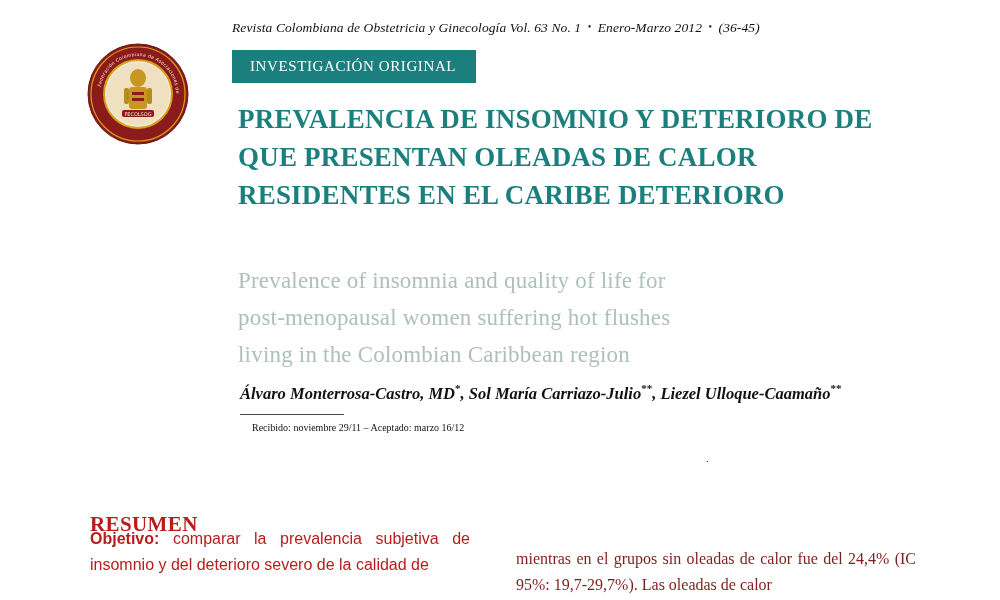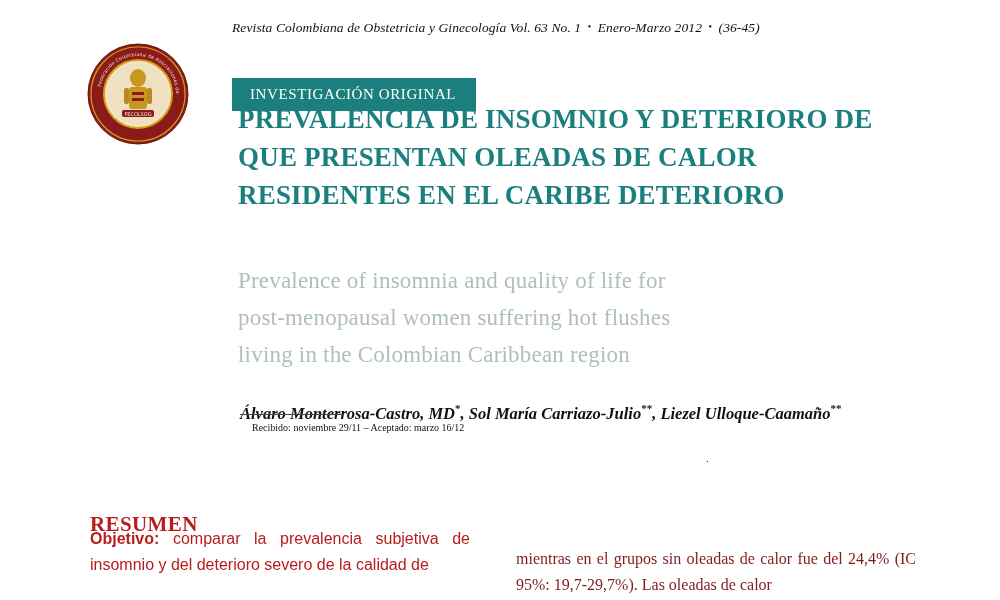--- a/index.html
+++ b/index.html
@@ -56,21 +56,20 @@
     left: 232px;
     top: 50px;
     background: #1a7f7d;
     color: #ffffff;
     padding: 8px 20px 8px 18px;
     font-family: "Liberation Serif", serif;
     font-size: 15px;
     letter-spacing: 0.6px;
     text-transform: uppercase;
     display: inline-block;
-    margin-top: 28px;
   }
 
   
   .title-es {
     position: absolute;
     left: 238px;
     top: 100px;
     width: 700px;
     color: #1a7f7d;
     font-family: "Liberation Serif", serif;
@@ -98,21 +97,20 @@
     position: absolute;
     left: 240px;
     top: 382px;
     width: 680px;
     font-family: "Liberation Serif", serif;
     font-style: italic;
     font-weight: bold;
     font-size: 16.5px;
     color: #111111;
     white-space: nowrap;
-    margin-top: 20px;
   }
   .authors sup {
     font-size: 11px;
     font-style: normal;
     font-weight: bold;
     vertical-align: super;
   }
 
   
   .rule {

